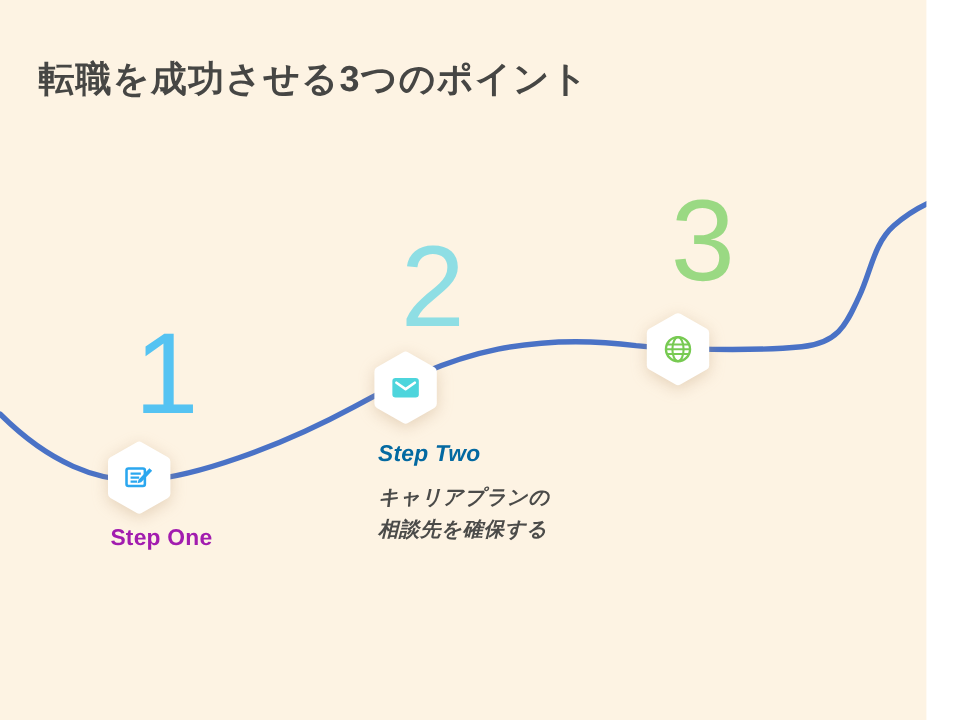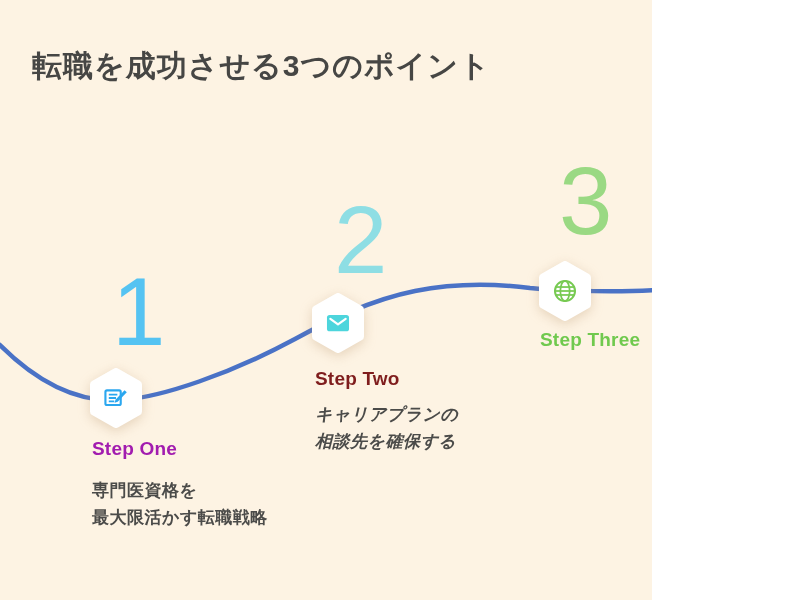--- a/index.html
+++ b/index.html
@@ -1,20 +1,20 @@
 <!DOCTYPE html>
 <html><head>
 <meta charset="utf-8">
 <style>
   html,body { margin:0; padding:0; }
   body { font-family: "Liberation Sans", "DejaVu Sans", sans-serif; }
 
   .stage {
     position: relative;
-    width: 652px; height: 600px;
+    width: 772px; height: 600px;
     background: #fdf3e3;
     overflow: hidden;
   }
 
   .title {
     position: absolute; left: 32px; top: 46px;
     font-size: 30px; font-weight: 800;
     color: #464644; letter-spacing: 1px;
   }
 
@@ -38,21 +38,21 @@
   }
   .badge1 { left: 88px;  top: 367px; }
   .badge2 { left: 310px; top: 292px; }
   .badge3 { left: 537px; top: 260px; }
 
   .step-label {
     position: absolute;
     font-size: 19px; font-weight: 700; letter-spacing: .2px;
   }
   .label1 { left: 92px;  top: 438px; color: #a21caf; }
-  .label2 { left: 315px; top: 368px; color: #7f1d1d; }
+  .label2 { left: 315px; top: 368px; color: #0369a1; font-style: italic; }
   .label3 { left: 540px; top: 329px; color: #70c94e; }
 
   .step-desc {
     position: absolute;
     font-size: 17px; font-weight: 700;
     color: #4b4b49; line-height: 27px;
     white-space: pre-line; letter-spacing: .5px;
   }
   .desc1 { left: 92px;  top: 477px; }
   .desc2 { left: 315px; top: 401px; font-style: italic; }
@@ -84,22 +84,20 @@
     </svg>
     <svg class="icon" width="27" height="27" viewBox="0 0 24 24">
       <rect x="2.6" y="5.2" width="13.6" height="13" rx="1.4" fill="none" stroke="#2ba7ef" stroke-width="1.9"></rect>
       <line x1="5.6" y1="9" x2="13.2" y2="9" stroke="#2ba7ef" stroke-width="1.6"></line>
       <line x1="5.6" y1="12" x2="12" y2="12" stroke="#2ba7ef" stroke-width="1.6"></line>
       <line x1="5.6" y1="15" x2="10.5" y2="15" stroke="#2ba7ef" stroke-width="1.6"></line>
       <path d="M11.5 13.6 L19.6 5.0 L21.6 6.9 L13.5 15.4 L10.8 16.2 Z" fill="#2ba7ef"></path>
     </svg>
   </div>
   <div class="step-label label1">Step One</div>
-  <div class="step-desc desc1">専門医資格を
-最大限活かす転職戦略</div>
 
   <div class="big-num num2">2</div>
   <div class="badge badge2">
     <svg class="hex" width="56" height="62" viewBox="0 0 56 62">
       <polygon points="28,5 50,17.5 50,44.5 28,57 6,44.5 6,17.5" fill="#ffffff" stroke="#ffffff" stroke-width="8" stroke-linejoin="round"></polygon>
     </svg>
     <svg class="icon" width="27" height="27" viewBox="0 0 24 24">
       <rect x="2.2" y="4.8" width="19.6" height="14.6" rx="2.4" fill="#4dd5dc"></rect>
       <polyline points="5.2,8.4 12,13.2 18.8,8.4" fill="none" stroke="#ffffff" stroke-width="2" stroke-linecap="round" stroke-linejoin="round"></polyline>
     </svg>
@@ -114,15 +112,14 @@
       <polygon points="28,5 50,17.5 50,44.5 28,57 6,44.5 6,17.5" fill="#ffffff" stroke="#ffffff" stroke-width="8" stroke-linejoin="round"></polygon>
     </svg>
     <svg class="icon" width="28" height="28" viewBox="0 0 24 24">
       <circle cx="12" cy="12" r="8.6" fill="none" stroke="#77ca52" stroke-width="1.7"></circle>
       <ellipse cx="12" cy="12" rx="4" ry="8.6" fill="none" stroke="#77ca52" stroke-width="1.5"></ellipse>
       <line x1="4" y1="8.6" x2="20" y2="8.6" stroke="#77ca52" stroke-width="1.5"></line>
       <line x1="4" y1="15.4" x2="20" y2="15.4" stroke="#77ca52" stroke-width="1.5"></line>
       <line x1="3.4" y1="12" x2="20.6" y2="12" stroke="#77ca52" stroke-width="1.5"></line>
     </svg>
   </div>
-  <div class="step-label label3">Step Three</div>
 
 </div>
 
 </body></html>

